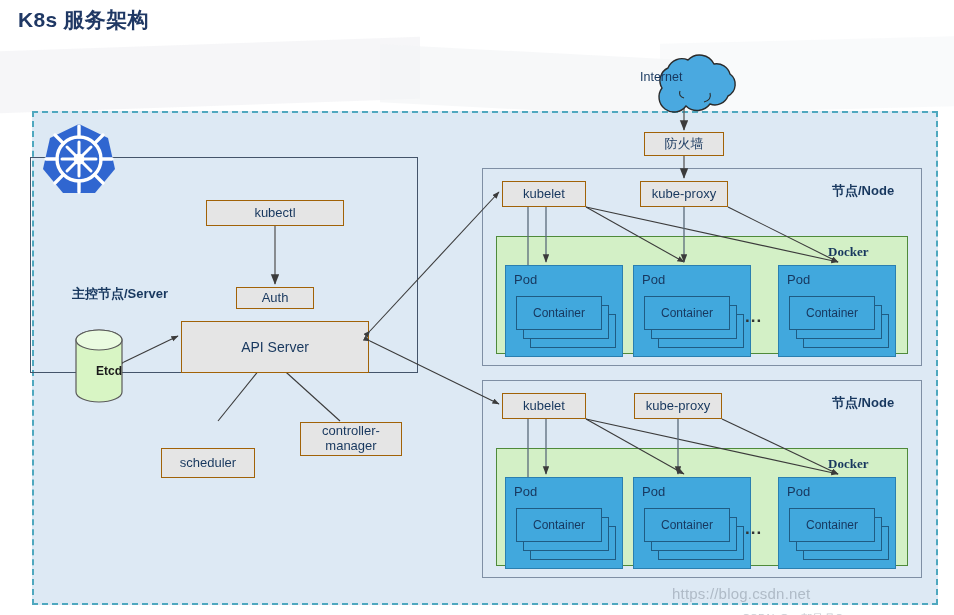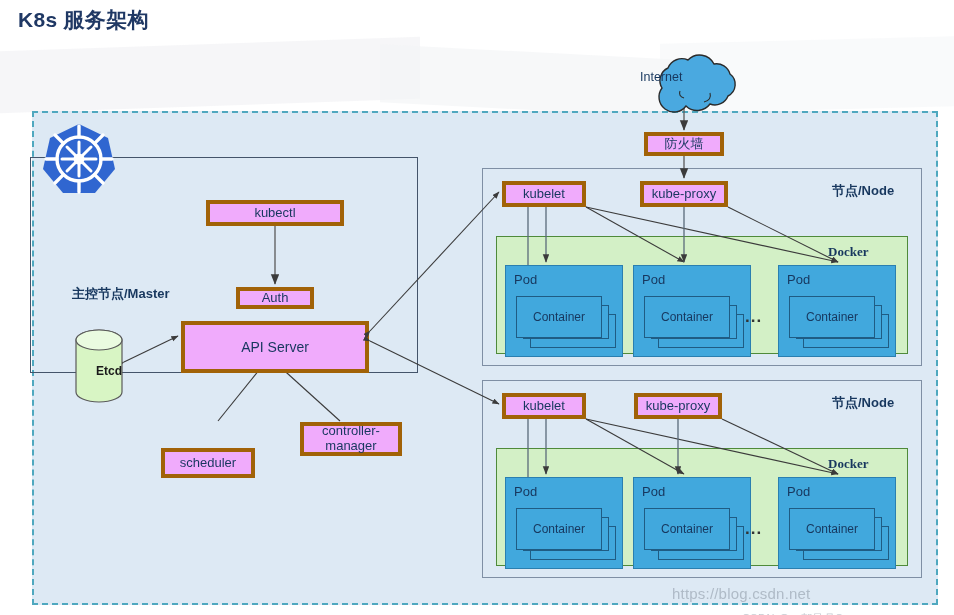--- a/index.html
+++ b/index.html
@@ -24,22 +24,22 @@
   #cluster {
     position: absolute; left: 32px; top: 111px;
     width: 906px; height: 494px;
     background: #dde9f4;
     border: 2px dashed #4fa8bf;
   }
 
   
   .bbox {
     position: absolute;
-    background: #f0abfc;
-    border: 4px solid #a16207;
+    background: #e5e5e5;
+    border: 1px solid #a16207;
     color: #17375e;
     display: flex; align-items: center; justify-content: center;
     font-size: 13px; text-align: center; line-height: 1.15;
   }
 
   
   #master {
     position: absolute; left: 30px; top: 157px;
     width: 388px; height: 216px;
     border: 1px solid #44546a; background: transparent;
@@ -74,21 +74,21 @@
   .pod-label {
     position: absolute; left: 8px; top: 6px;
     font-size: 13px; color: #17375e;
   }
   .cstack { position: absolute; left: 10px; top: 30px; width: 100px; height: 52px; }
   .cbox {
     position: absolute; background: #41a8dd; border: 1px solid #1f5c84;
   }
   .cbox.c3 { left: 14px; top: 18px; width: 86px; height: 34px; }
   .cbox.c2 { left: 7px;  top: 9px;  width: 86px; height: 34px; }
-  .cbox.c1 { left: 0px;  top: 0px;  width: 86px; height: 42px;
+  .cbox.c1 { left: 0px;  top: 0px;  width: 86px; height: 34px;
              display:flex; align-items:center; justify-content:center;
              font-size: 12px; color:#17375e; }
   .ellipsis {
     position: absolute; font-size: 17px; font-weight: bold;
     color: #333; letter-spacing: 1px; line-height: 1;
   }
 
   
   svg.overlay { position: absolute; left: 0; top: 0; pointer-events: none; }
 
@@ -168,21 +168,21 @@
         <line x1="40" y1="35" x2="52" y2="35"></line>
         <line x1="23" y1="23" x2="31.5" y2="31.5"></line>
         <line x1="38.5" y1="38.5" x2="47" y2="47"></line>
         <line x1="23" y1="47" x2="31.5" y2="38.5"></line>
         <line x1="38.5" y1="31.5" x2="47" y2="23"></line>
       </g>
     </g>
   </svg>
 
   <div id="master"></div>
-  <div id="master-label" style="left:72px;top:285px;z-index:6">主控节点/Master</div>
+  <div id="master-label" style="left:72px;top:285px;z-index:6">主控节点/Server</div>
 
   <div class="bbox" style="left:206px;top:200px;width:138px;height:26px;z-index:6;">
     <span>kubectl</span>
   </div>
 
   <div class="bbox" style="left:236px;top:287px;width:78px;height:22px;z-index:7;">
     <span>Auth</span>
   </div>
 
   <div class="bbox" style="left:181px;top:309px;width:188px;height:52px;z-index:6;font-size:14px;margin-top:12px;">

